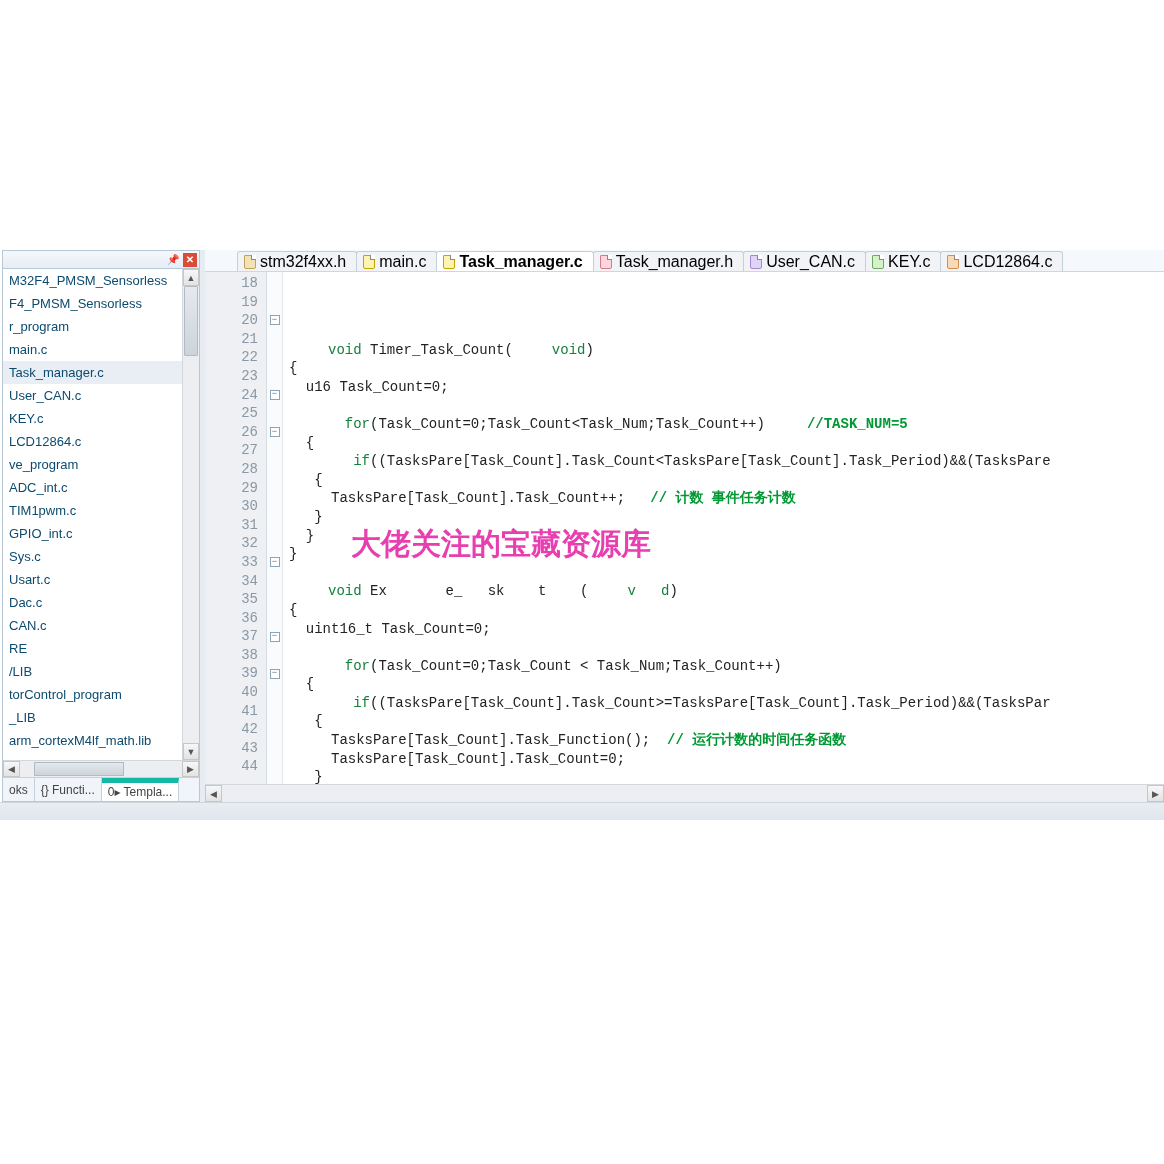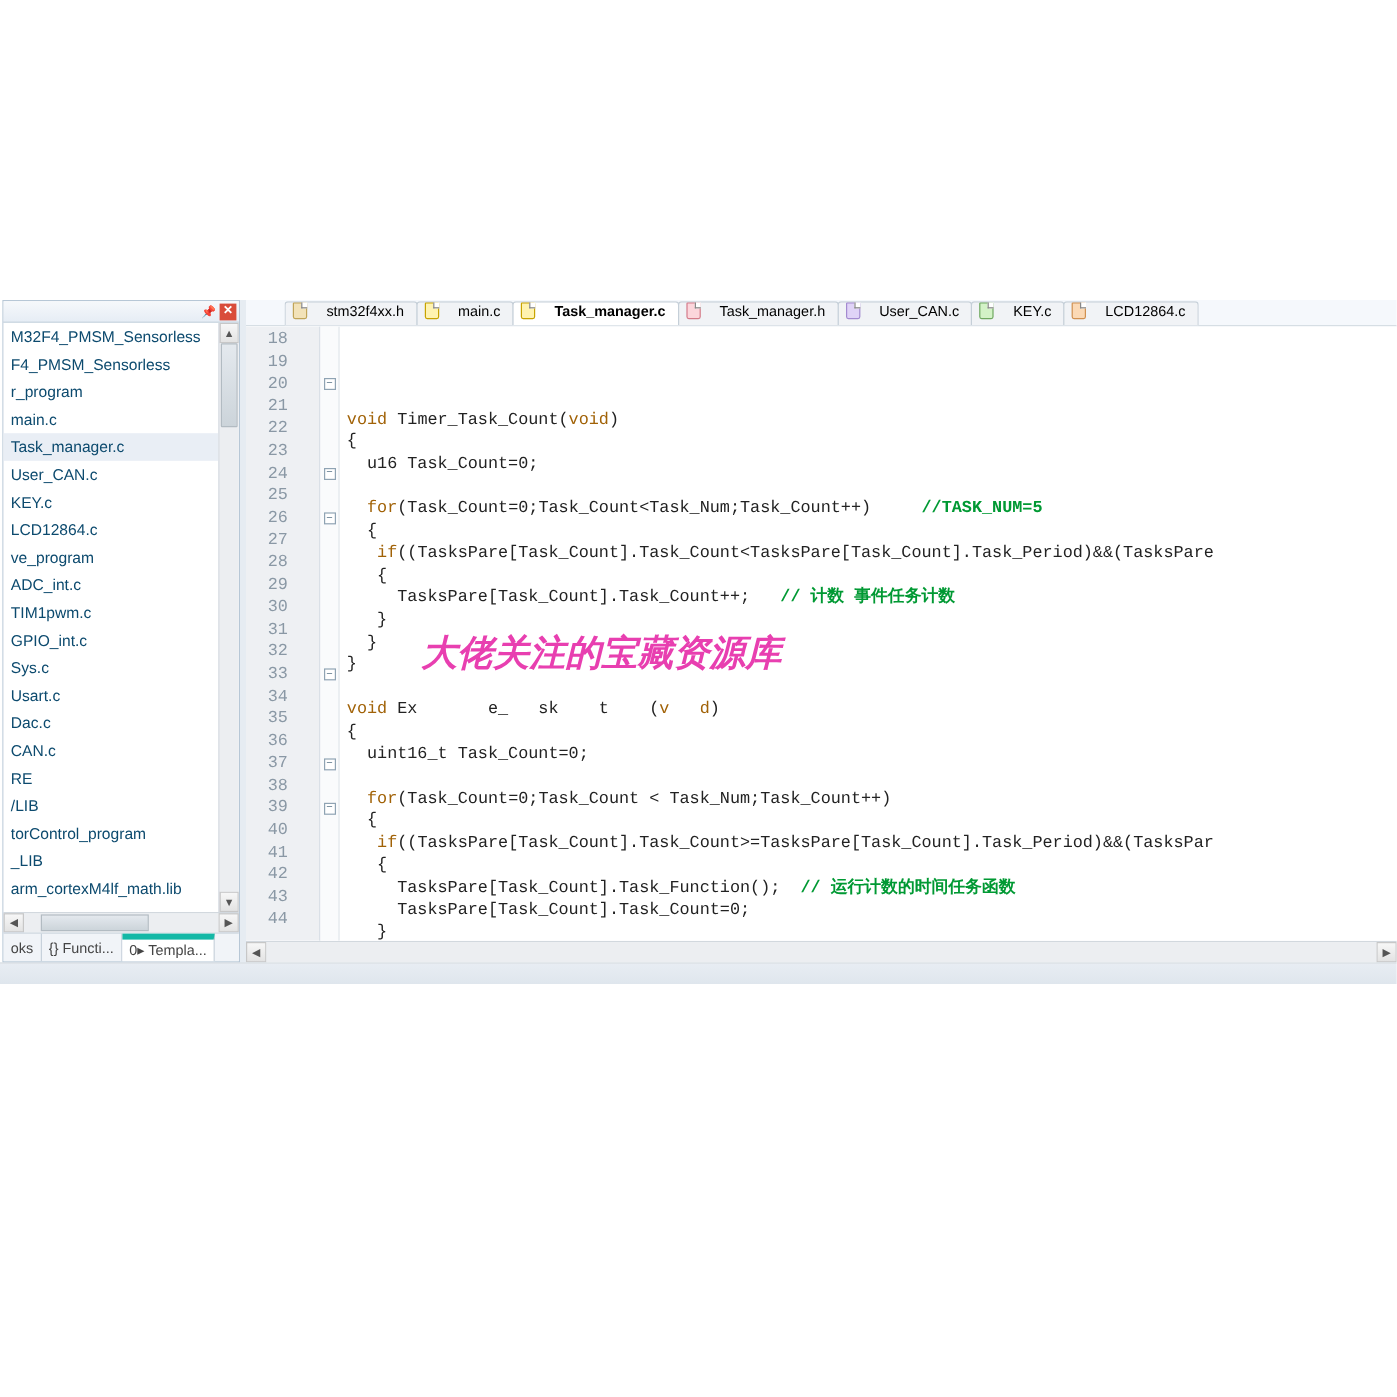--- a/index.html
+++ b/index.html
@@ -23,42 +23,42 @@
 .hscroll-row { height: 17px; background: #eceef1; border-top: 1px solid #d2d8de; display: flex; }
 .hs-track { flex: 1; position: relative; background: #eceef1; }
 .hs-thumb { position: absolute; top: 1px; bottom: 1px; left: 14px; width: 90px; background: linear-gradient(#e4e9ee,#ccd4da); border: 1px solid #b2bbc2; }
 .hs-btn { width: 17px; background: linear-gradient(#f7f7f7,#e3e3e3); border: 1px solid #c7c7c7; display: flex; align-items: center; justify-content: center; font-size: 9px; color: #555; }
 .sidebar-tabs { height: 24px; display: flex; background: #f1f4f8; border-top: 1px solid #c7d1db; }
 .stab { padding: 2px 6px; font-size: 12px; color: #444; display: flex; align-items: center; gap: 3px; border-right: 1px solid #c7d1db; white-space: nowrap; overflow: hidden; }
 .stab.active { background: #fff; border-top: 5px solid #14b8a6; }
 .splitter { width: 5px; background: #e6ecf2; cursor: col-resize; }
 .editor-col { flex: 1; display: flex; flex-direction: column; overflow: hidden; background: #fff; }
 .tabbar { height: 22px; display: flex; align-items: flex-end; padding-left: 32px; background: #f5f8fc; border-bottom: 1px solid #cfd7de; gap: 0; }
-.ftab { height: 20px; display: flex; padding: 0 10px 0 6px; font-size: 12px; border: 1px solid #c5cfd8; border-bottom: none; border-radius: 3px 3px 0 0; margin-right: -1px; gap: 16px; cursor: default; }
+.ftab { height: 20px; display: flex; align-items: center; padding: 0 10px 0 6px; font-size: 16px; border: 1px solid #c5cfd8; border-bottom: none; border-radius: 3px 3px 0 0; margin-right: -1px; gap: 4px; cursor: default; }
 .ftab.active { background: #fff; font-weight: bold; }
 .ftab.inactive { background: #f1f3f6; }
 .fic { width: 12px; height: 14px; border: 1px solid #888; border-radius: 1px 1px 2px 2px; position: relative; }
 .fic::before { content:""; position:absolute; top:-1px; right:-1px; width:4px; height:4px; background:#fff; border-left:1px solid #888; border-bottom:1px solid #888; }
 .fic.c-tan { background:#f2e2b8; border-color:#c0a458; }
 .fic.c-yellow { background:#fff3b0; border-color:#c8a300; }
 .fic.c-pink { background:#fcd6dc; border-color:#d47b8a; }
 .fic.c-violet { background:#e0d3f7; border-color:#a38ad0; }
 .fic.c-green { background:#d3f2c7; border-color:#6fa860; }
 .fic.c-orange { background:#fbd9b5; border-color:#d09050; }
 .code-area { flex: 1; display: flex; overflow: hidden; background: #fff; font-family: Consolas, "Courier New", monospace; font-size: 14px; position: relative; }
 .gutter { width: 62px; background: #eef0f3; color: #8a98a5; text-align: right; padding-top: 2px; border-right: 1px solid #d5dde4; }
-.gline { height: 18.6px; padding-right: 8px; line-height: 18.6px; text-align: center; }
+.gline { height: 18.6px; padding-right: 8px; line-height: 18.6px; }
 .fold-col { width: 16px; background: #fafbfc; border-right: 1px solid #e2e7eb; padding-top: 2px; }
 .fcell { height: 18.6px; display: flex; align-items: center; justify-content: center; }
 .fbox { width: 10px; height: 10px; border: 1px solid #8fa3b3; background: #fff; display: flex; align-items: center; justify-content: center; font-size: 9px; line-height: 1; color: #5c768a; }
 .code-body { flex: 1; padding: 2px 0 0 6px; white-space: pre; overflow: hidden; position: relative; }
 .cline { height: 18.6px; line-height: 18.6px; color: #222; }
-.kw { color: #a16207; }
+.kw { color: #15803d; margin-left: 39px; }
 .cm { color: #009933; font-weight: bold; }
-.watermark { position: absolute; top: 252px; left: 68px; font-size: 30px; font-style: italic; font-weight: bold; color: #e83fb0; pointer-events: none; }
+.watermark { position: absolute; top: 252px; left: 68px; font-size: 30px; font-weight: bold; color: #e83fb0; pointer-events: none; }
 .ed-hscroll { height: 18px; background: #eceef1; border-top: 1px solid #d2d8de; display: flex; }
 .bar-below { height: 18px; background: linear-gradient(#e8edf3,#dfe6ed); border-top: 1px solid #cfd7de; }
 .bottom-fill { flex: 1; background: #fff; }
 </style>
 </head>
 <body>
 
 <div class="app">
   <div class="blank-top"></div>
   <div class="main-row">

